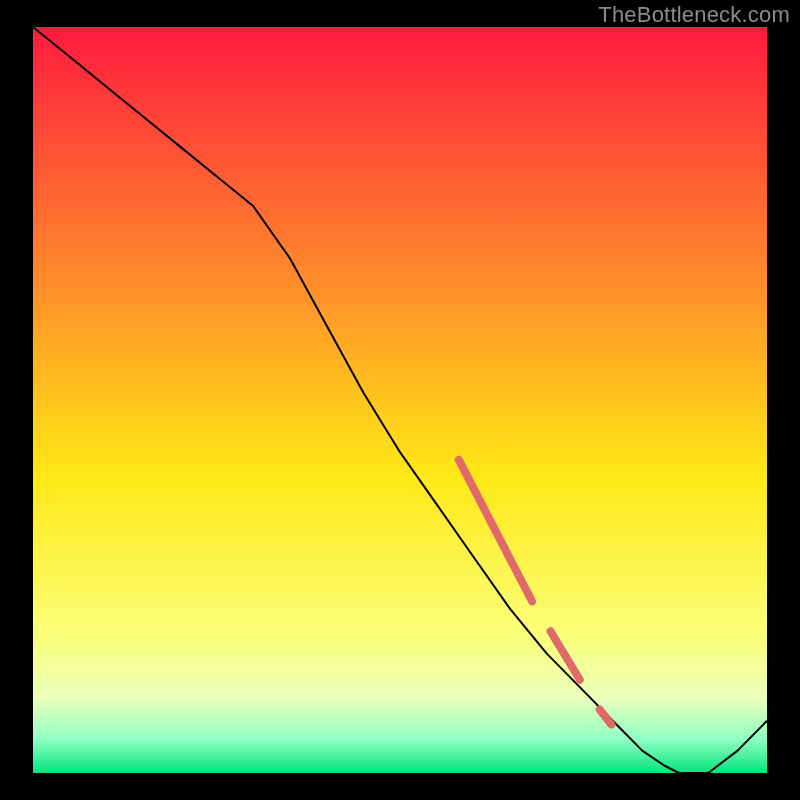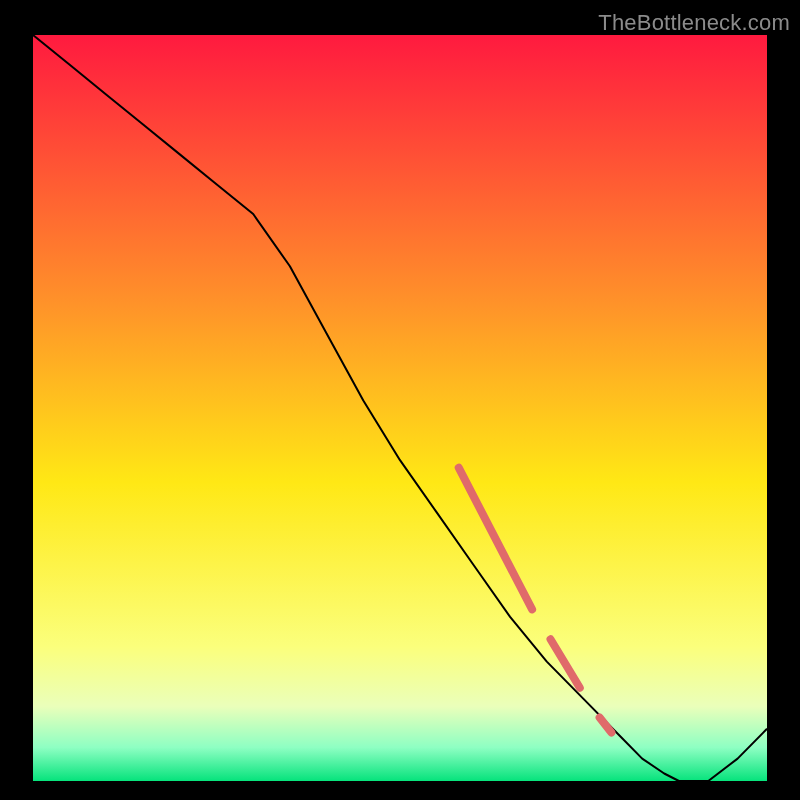--- a/index.html
+++ b/index.html
@@ -8,21 +8,20 @@
     width: 800px;
     height: 800px;
     background: #000;
     overflow: hidden;
   }
   .stage {
     position: relative;
     width: 800px;
     height: 776px;
     background: #000;
-    margin-top: 8px;
   }
   svg.plot {
     position: absolute;
     left: 0;
     top: 0;
   }
   .watermark {
     position: absolute;
     top: 2px;
     right: 10px;

